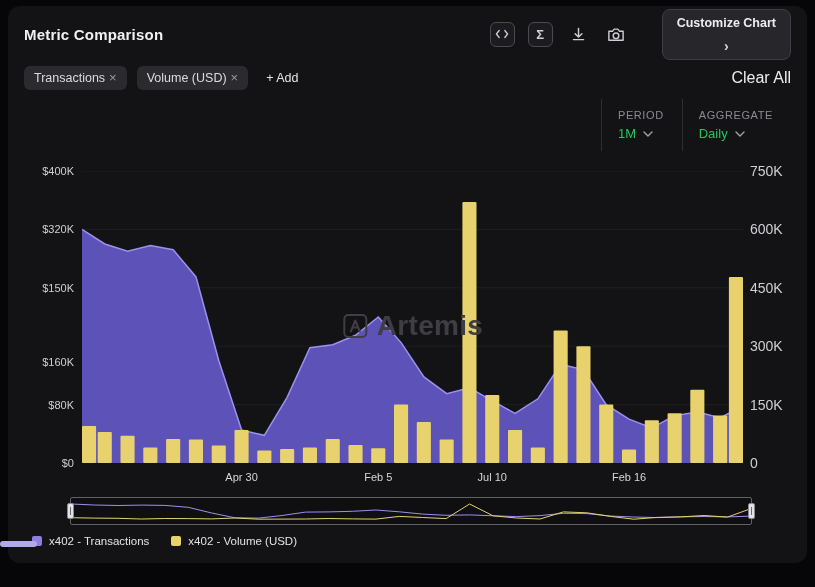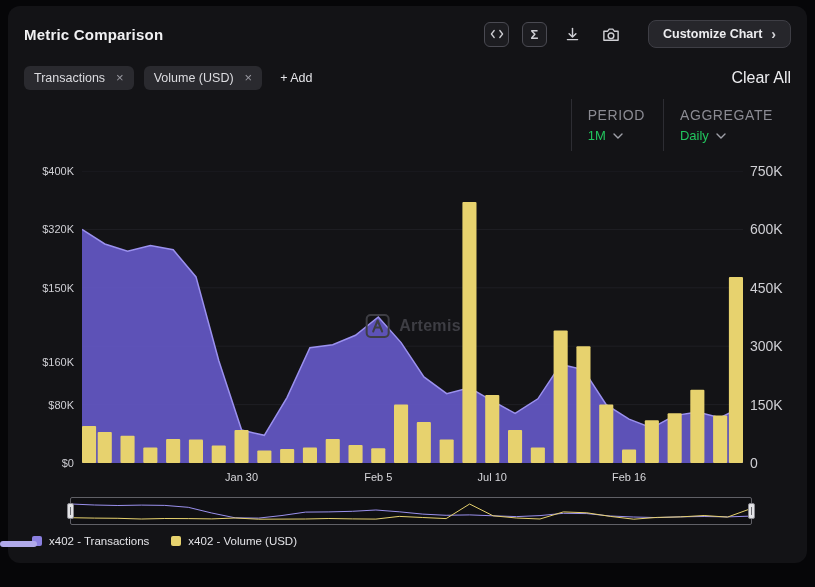--- a/index.html
+++ b/index.html
@@ -4,43 +4,43 @@
 <style>
   *{margin:0;padding:0;box-sizing:border-box;}
   html,body{width:815px;height:587px;background:#060608;font-family:"Liberation Sans",sans-serif;overflow:hidden;position:relative;}
   .card{position:absolute;left:8px;top:6px;width:799px;height:557px;background:#131316;border-radius:12px;padding:12px 16px;}
   .header{display:flex;align-items:center;justify-content:space-between;height:32px;}
   .title{color:#f1f1f3;font-size:15px;font-weight:700;letter-spacing:.2px;}
   .header-right{display:flex;align-items:center;gap:13px;}
   .icon-btn{width:25px;height:25px;display:flex;align-items:center;justify-content:center;background:transparent;border:none;cursor:pointer;padding:0;color:#cfcfd4;}
   .icon-btn.boxed{border:1px solid #4a4a52;border-radius:6px;background:#1c1c20;}
   .sigma{font-size:13px;color:#cfcfd4;font-weight:700;line-height:1;}
-  .customize-btn{display:flex;align-items:center;gap:9px;background:#26262b;border:1px solid #3e3e45;border-radius:8px;color:#ededf0;font-size:12.5px;font-weight:600;padding:6px 14px;margin-left:12px;cursor:pointer;font-family:inherit;}
+  .customize-btn{display:flex;align-items:center;gap:9px;background:#26262b;border:1px solid #3e3e45;border-radius:8px;color:#ededf0;font-size:12.5px;font-weight:600;padding:6px 14px;margin-left:20px;cursor:pointer;font-family:inherit;flex-direction:column;}
   .customize-btn .chev{font-size:14px;color:#d6d6da;line-height:1;}
   .chips-row{display:flex;align-items:center;gap:10px;margin-top:14px;height:27px;}
-  .chip{display:flex;align-items:center;gap:11px;background:#2a2a2f;border-radius:6px;padding:5px 10px;color:#dcdce0;font-size:12.5px;cursor:pointer;}
+  .chip{display:flex;align-items:center;gap:4px;background:#2a2a2f;border-radius:6px;padding:5px 10px;color:#dcdce0;font-size:12.5px;cursor:pointer;}
   .chip-x{color:#9a9aa2;font-size:13px;line-height:1;cursor:pointer;}
   .add-btn{color:#e4e4e8;font-size:12.5px;margin-left:8px;cursor:pointer;}
   .flex-spacer{flex:1;}
   .clear-all{color:#ededf0;font-size:16px;cursor:pointer;}
   .controls-row{display:flex;justify-content:flex-end;margin-top:8px;height:52px;}
   .ctrl{border-left:1px solid #2d2d33;padding:4px 18px 4px 16px;display:flex;flex-direction:column;justify-content:center;gap:5px;cursor:pointer;}
-  .ctrl-label{color:#8b8b93;font-size:14px;letter-spacing:.6px;}
+  .ctrl-label{color:#8b8b93;font-size:11px;letter-spacing:.6px;}
   .ctrl-value{display:flex;align-items:center;gap:7px;color:#22c55e;font-size:13px;}
   .chart-row{display:flex;margin-top:20px;height:316px;}
   .gutter-left{position:relative;width:58px;height:292px;}
   .gutter-left .tick{position:absolute;right:8px;transform:translateY(-50%);color:#cfcfd4;font-size:11px;white-space:nowrap;}
   .gutter-right{position:relative;width:48px;height:292px;}
   .gutter-right .tick{position:absolute;left:7px;transform:translateY(-50%);color:#cfcfd4;font-size:14px;white-space:nowrap;}
   .plot{position:relative;width:661px;height:292px;}
   #chart-svg{position:absolute;left:0;top:0;}
   .x-axis{position:absolute;left:0;top:296px;width:100%;height:20px;}
   .x-axis .xtick{position:absolute;transform:translateX(-50%);color:#d6d6da;font-size:11px;top:4px;white-space:nowrap;}
   .watermark{position:absolute;left:50%;top:53%;transform:translate(-50%,-50%);display:flex;align-items:center;gap:9px;pointer-events:none;}
-  .watermark span{color:#3e3e44;font-size:16px;font-weight:700;letter-spacing:.3px;}
+  .watermark span{color:#3e3e44;font-size:28px;font-weight:700;letter-spacing:.3px;}
   .navigator{position:relative;margin:10px 39px 0 46px;height:28px;border:1px solid #606066;border-radius:2px;background:#0f0f12;}
   #nav-svg{position:absolute;left:0;top:0;width:100%;height:100%;}
   .nav-handle{position:absolute;top:50%;width:7px;height:16px;transform:translateY(-50%);background:#e3e3e6;border-radius:2px;border:1px solid #8a8a90;z-index:2;}
   .nav-handle::after{content:"";position:absolute;left:2px;top:3px;bottom:3px;width:1px;background:#6a6a70;}
   .nav-handle.left{left:-4px;}
   .nav-handle.right{right:-4px;}
   .legend{display:flex;align-items:center;gap:22px;margin-top:10px;margin-left:8px;}
   .legend-item{display:flex;align-items:center;gap:7px;color:#e3e3e7;font-size:11.5px;cursor:pointer;}
   .swatch{width:10px;height:10px;border-radius:2px;display:inline-block;}
   .scroll-thumb{position:absolute;left:0;top:541px;width:37px;height:6px;background:#b0a9ea;border-radius:3px;z-index:5;}
@@ -169,21 +169,21 @@
         </svg>
       <div class="watermark">
         <svg width="26" height="26" viewBox="0 0 26 26" fill="none" stroke="#3e3e44" stroke-width="2" stroke-linejoin="round" stroke-linecap="round">
           <rect x="2" y="2" width="22" height="22" rx="4"></rect>
           <path d="M8.5 18.5 L13 7.5 L17.5 18.5"></path>
           <path d="M10.5 14.5 H15.5"></path>
         </svg>
         <span>Artemis</span>
       </div>
       <div class="x-axis">
-          <div class="xtick" style="left: 159.552px;">Jan 30</div>
+          <div class="xtick" style="left: 159.552px;">Apr 30</div>
           <div class="xtick" style="left: 296.31px;">Feb 5</div>
           <div class="xtick" style="left: 410.276px;">Jul 10</div>
           <div class="xtick" style="left: 547.034px;">Feb 16</div>
         </div>
     </div>
     <div class="gutter-right">
         <div class="tick" style="top: 0px;">750K</div>
         <div class="tick" style="top: 58.4px;">600K</div>
         <div class="tick" style="top: 116.8px;">450K</div>
         <div class="tick" style="top: 175.2px;">300K</div>

